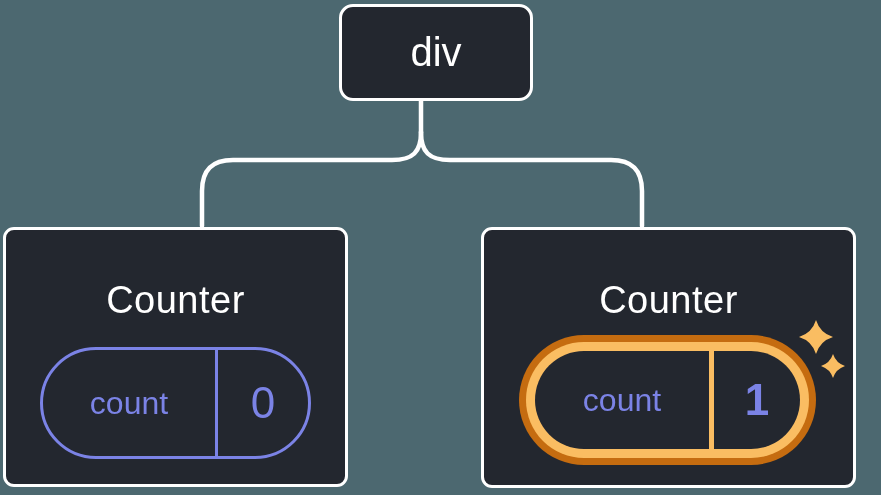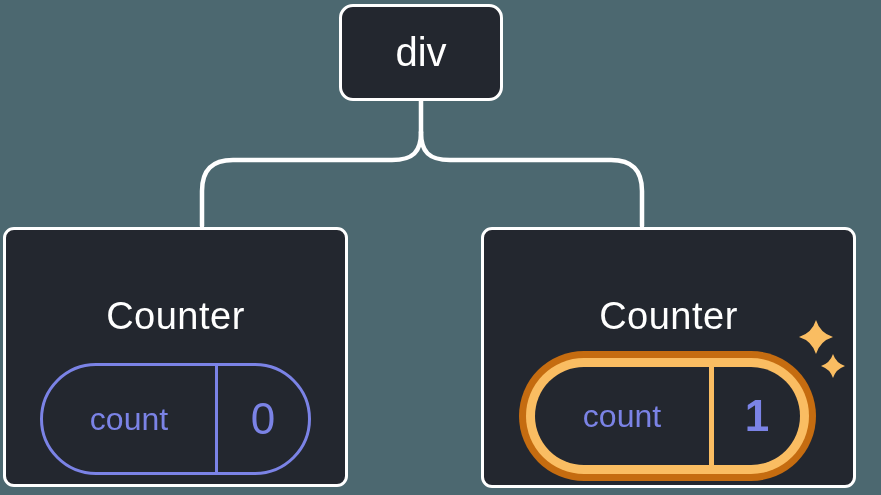--- a/index.html
+++ b/index.html
@@ -17,32 +17,32 @@
     stroke: #FFFFFF; stroke-width: 4.5; fill: none; stroke-linecap: round;
   }
   .node {
     position: absolute;
     background: #23272F;
     border: 3px solid #FFFFFF;
     box-sizing: border-box;
     z-index: 1;
   }
   .root-node {
-    left: 339px; top: 4px; width: 164px; height: 97px;
+    left: 339px; top: 4px; width: 194px; height: 97px;
     border-radius: 14px;
     display: flex; align-items: center; justify-content: center;
     color: #FFFFFF; font-size: 40px;
   }
   .card {
     border-radius: 11px;
   }
   .card-left  { left: 3px;   top: 227px; width: 345px; height: 260px; }
   .card-right { left: 481px; top: 227px; width: 375px; height: 261px; }
   .card-title {
-    margin-top: 64px;
+    margin-top: 48px;
     text-align: center;
     color: #FFFFFF;
     font-size: 38px;
     line-height: 44px;
     letter-spacing: 0.5px;
   }
   
   .pill {
     margin: 25px auto 0 auto;
     width: 271px; height: 112px;

